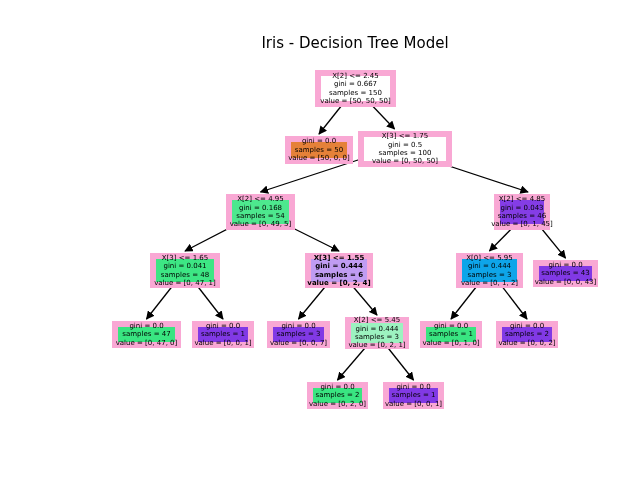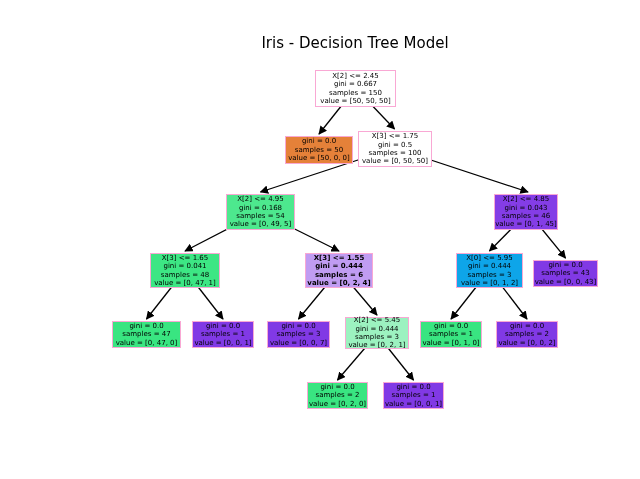--- a/index.html
+++ b/index.html
@@ -27,21 +27,21 @@
     left: 0; top: 0;
     width: 640px; height: 479px;
   }
   .edges line {
     stroke: #000000;
     stroke-width: 1.3;
   }
   .node {
     position: absolute;
     box-sizing: border-box;
-    border: 1px solid #f9a8d4;
+    border: 6px solid #f9a8d4;
     background: #ffffff;
     display: flex;
     flex-direction: column;
     align-items: center;
     justify-content: center;
     text-align: center;
     font-size: 7px;
     line-height: 8.4px;
     color: #000000;
     white-space: nowrap;
@@ -86,35 +86,35 @@
     <div>samples = 150</div>
     <div>value = [50, 50, 50]</div>
   </div>
 
   <div class="node" style="left: 257px; top: 136px; width: 68px; height: 28px; background: rgb(229, 129, 57);">
     <div>gini = 0.0</div>
     <div>samples = 50</div>
     <div>value = [50, 0, 0]</div>
   </div>
 
-  <div class="node" style="left: 330px; top: 131px; width: 74px; height: 36px; background: rgb(255, 255, 255);">
+  <div class="node" style="left: 330px; top: 131px; width: 94px; height: 36px; background: rgb(255, 255, 255);">
     <div>X[3] &lt;= 1.75</div>
     <div>gini = 0.5</div>
     <div>samples = 100</div>
     <div>value = [0, 50, 50]</div>
   </div>
 
   <div class="node" style="left: 198px; top: 194px; width: 69px; height: 36px; background: rgb(77, 232, 142); text-align: right;">
     <div>X[2] &lt;= 4.95</div>
     <div>gini = 0.168</div>
     <div>samples = 54</div>
     <div>value = [0, 49, 5]</div>
   </div>
 
-  <div class="node" style="left: 466px; top: 194px; width: 64px; height: 36px; background: rgb(132, 61, 230);">
+  <div class="node" style="left: 466px; top: 194px; width: 56px; height: 36px; background: rgb(132, 61, 230);">
     <div>X[2] &lt;= 4.85</div>
     <div>gini = 0.043</div>
     <div>samples = 46</div>
     <div>value = [0, 1, 45]</div>
   </div>
 
   <div class="node" style="left: 122px; top: 253px; width: 70px; height: 35px; background: rgb(61, 230, 132);">
     <div>X[3] &lt;= 1.65</div>
     <div>gini = 0.041</div>
     <div>samples = 48</div>

